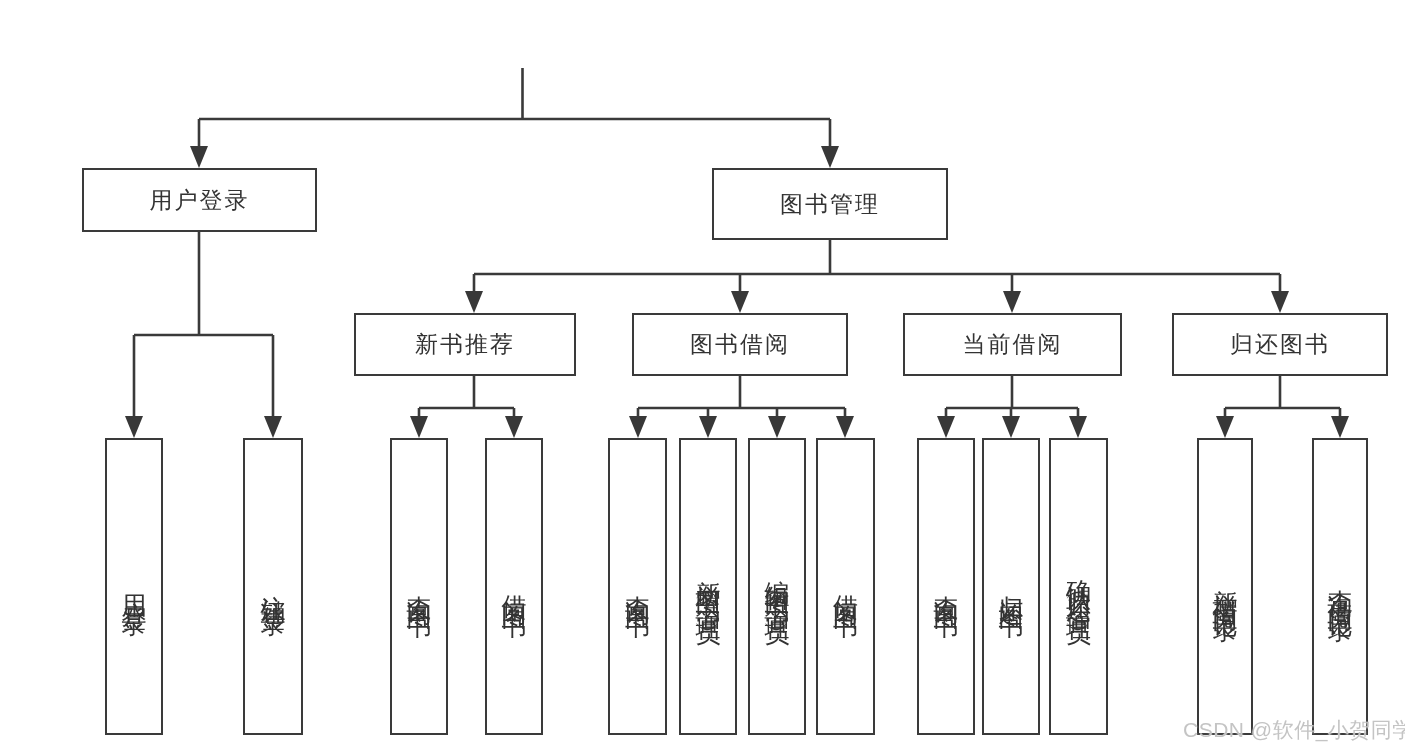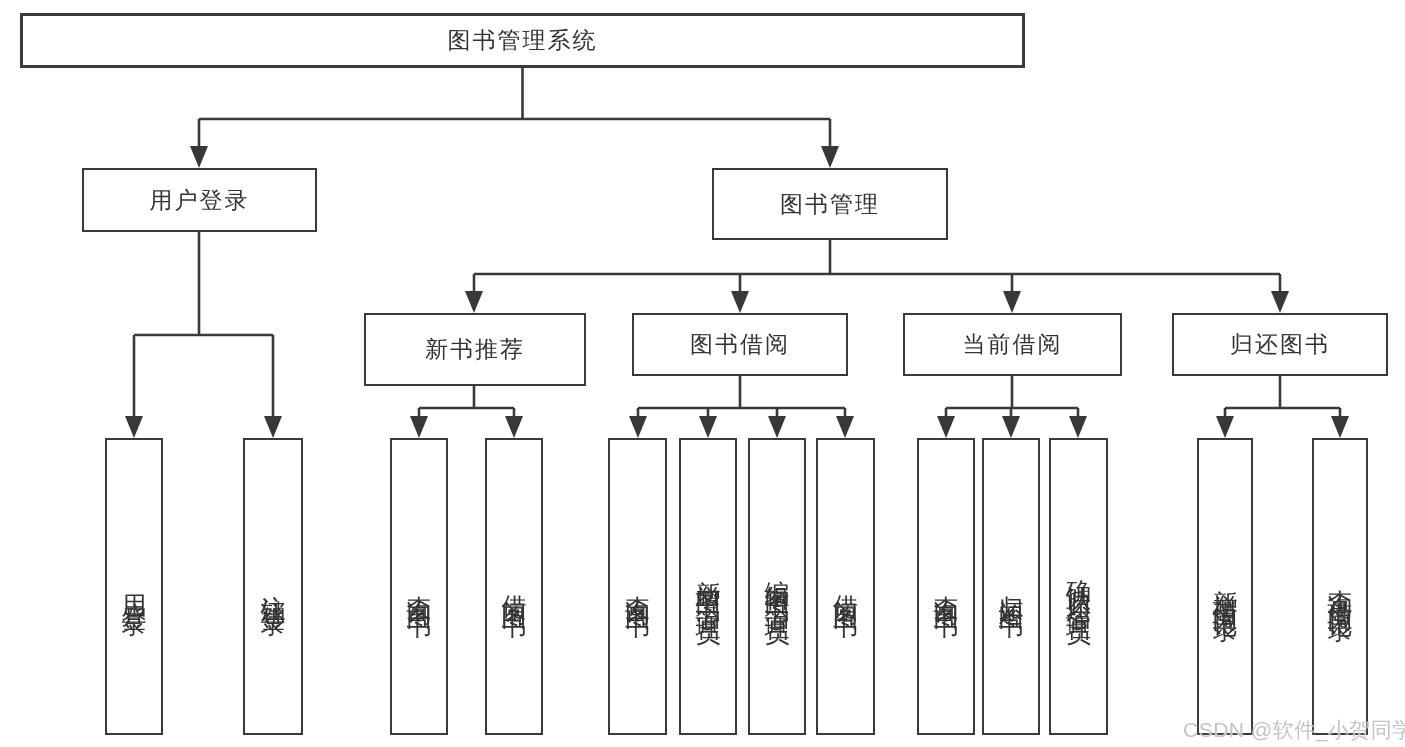--- a/index.html
+++ b/index.html
@@ -120,32 +120,29 @@
       <polygon points="1002,416 1020,416 1011,438"></polygon>
       <polygon points="1069,416 1087,416 1078,438"></polygon>
     </g>
     <g>
       <path d="M1280 376 V408 M1225 408 H1340 M1225 408 V420 M1340 408 V420"></path>
       <polygon points="1216,416 1234,416 1225,438"></polygon>
       <polygon points="1331,416 1349,416 1340,438"></polygon>
     </g>
   </svg>
 
-  <div class="hbox root" style="left:20px; top:13px; width:1005px; height:55px;">
-    <span>图书管理系统</span>
-  </div>
 
   <div class="hbox" style="left:82px; top:168px; width:235px; height:64px;">
     <span>用户登录</span>
   </div>
   <div class="hbox" style="left:712px; top:168px; width:236px; height:72px;">
     <span>图书管理</span>
   </div>
 
-  <div class="hbox" style="left:364px; top:313px; width:222px; height:73px;">
+  <div class="hbox" style="left:354px; top:313px; width:222px; height:63px;">
     <span>新书推荐</span>
   </div>
   <div class="hbox" style="left:632px; top:313px; width:216px; height:63px;align-items:center;">
     <span>图书借阅</span>
   </div>
   <div class="hbox" style="left:903px; top:313px; width:219px; height:63px;">
     <span>当前借阅</span>
   </div>
   <div class="hbox" style="left:1172px; top:313px; width:216px; height:63px;">
     <span>归还图书</span>

